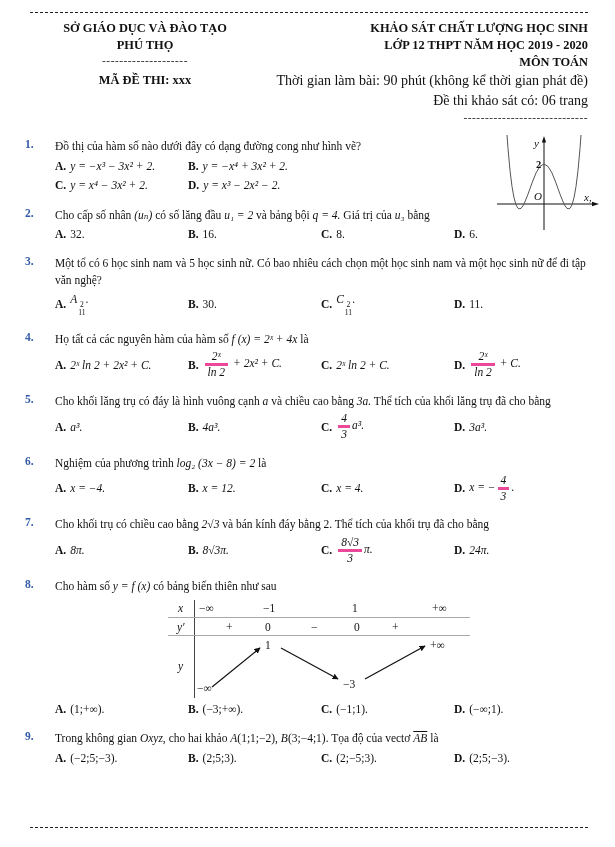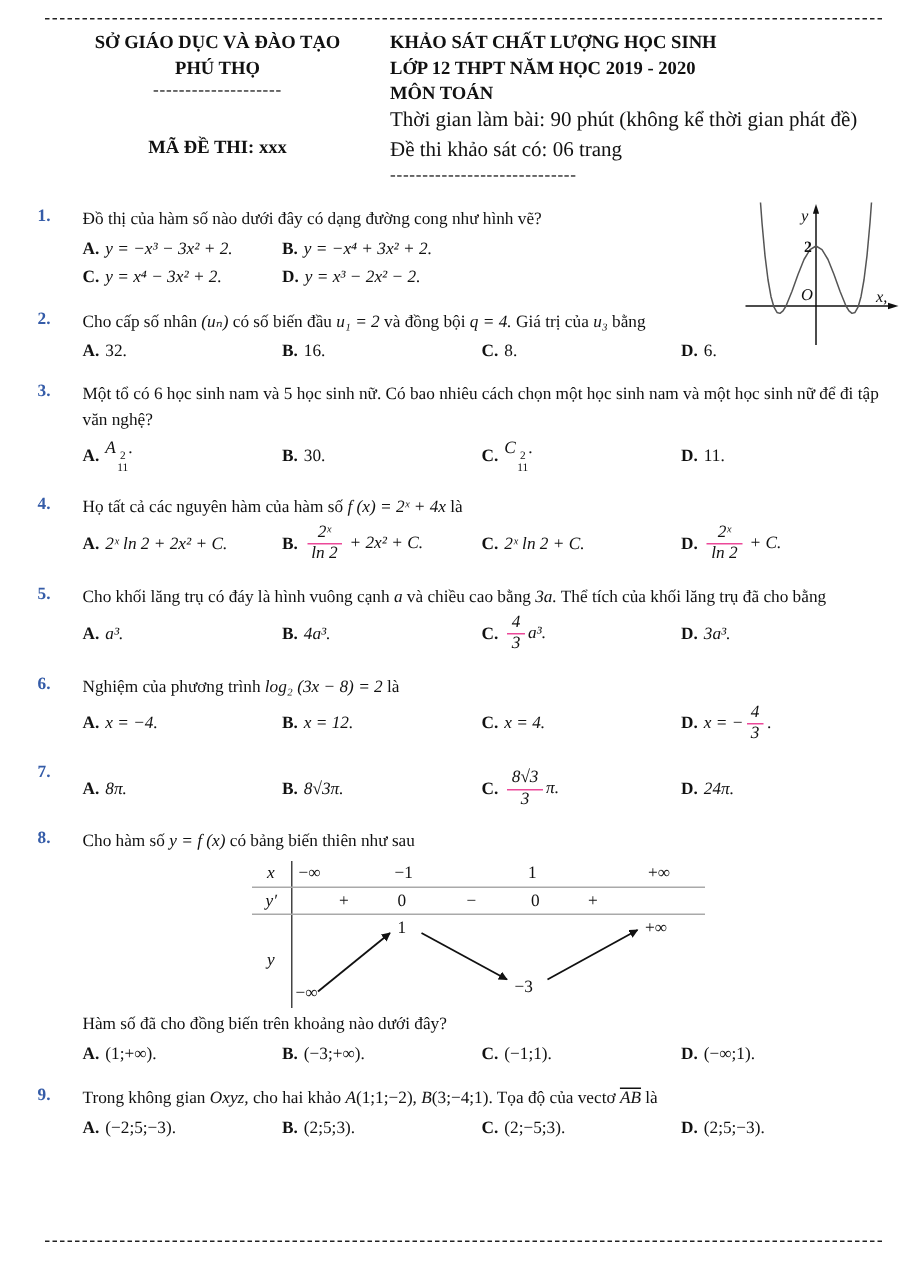--- a/index.html
+++ b/index.html
@@ -3,40 +3,40 @@
 <meta charset="utf-8">
 <style>
   html,body { margin:0; padding:0; background:#fff; }
   body { width:615px; height:847px; font-family:"Liberation Serif","DejaVu Serif",serif; color:#111; font-size:11.5px; }
   .page { position:relative; width:615px; height:847px; overflow:hidden; background:#fff; }
   .topline { position:absolute; top:12px; left:30px; right:27px; border-top:1.5px dashed #222; }
   .botline { position:absolute; top:827px; left:30px; right:27px; border-top:1.5px dashed #222; }
 
   .header { display:flex; margin:20px 27px 0 30px; }
   .h-left { width:230px; text-align:center; }
-  .h-right { flex:1; text-align:left; }
+  .h-right { flex:1; text-align:right; }
   .hb { font-weight:bold; font-size:12.4px; line-height:1.38; }
   .hn { font-size:14px; line-height:1.4; }
   .hdash { font-size:11.4px; line-height:1.2; letter-spacing:0.5px; }
-  .examcode { margin-top:22px; }
+  .examcode { margin-top:4px; }
 
   .qs { margin:14px 27px 0 25px; }
   .question { display:flex; margin-bottom:13px; }
   .qnum { width:30px; font-weight:bold; color:#355ca8; flex:none; }
   .qbody { flex:1; line-height:1.43; }
   .qtext { }
   .mit { font-style:italic;text-align:center; }
   .opts { display:flex; align-items:center; margin-top:3px; }
   .optrow { display:flex; margin-top:3px; }
   .opt { width:133px; display:flex; align-items:center; }
   .opt b { margin-right:4px; }
   .opt:last-child { width:auto; }
 
   .frac { display:inline-block; text-align:center; line-height:1.15; vertical-align:middle; margin:0 2px; }
-  .fnum { display:block; border-bottom:1px solid #ec4899; padding:0 3px; }
+  .fnum { display:block; border-bottom:3px solid #ec4899; padding:0 3px; }
   .fden { display:block; padding:0 3px;font-style:italic; }
   .frac, .vec { font-style:italic; }
   .vec { text-decoration:overline; }
   .supsub { display:inline-flex; flex-direction:column; font-size:7.6px; line-height:1.1; font-style:normal; vertical-align:-0.5em; margin-left:1px; }
 
   .graph { position:absolute; top:134px; right:13px; width:106px; height:102px; }
   .graph text { font-size:11px; font-style:italic; fill:#111; }
   .graph .tick { font-style:normal; font-weight:bold; font-size:10.5px; }
 
   .bbt { position:relative; width:302px; height:98px; margin:5px 0 3px 113px; }
@@ -106,21 +106,21 @@
               <b>D.</b>
               <span><span class="mit">y = x³ − 2x² − 2.</span></span>
             </div>
         </div>
       </div>
     </div>
 
     <div class="question">
       <div class="qnum">2.</div>
       <div class="qbody">
-        <div class="qtext"><span>Cho cấp số nhân </span><span class="mit">(uₙ)</span><span> có số biến đầu </span><span class="mit">u₁ = 2</span><span> và đồng bội </span><span class="mit">q = 4.</span><span> Giá trị của </span><span class="mit">u₃</span><span> bằng</span></div>
+        <div class="qtext"><span>Cho cấp số nhân </span><span class="mit">(uₙ)</span><span> có số lăng đầu </span><span class="mit">u₁ = 2</span><span> và bảng bội </span><span class="mit">q = 4.</span><span> Giá trị của </span><span class="mit">u₃</span><span> bằng</span></div>
         <div class="opts">
           <div class="opt">
               <b>A.</b>
               <span><span>32.</span></span>
             </div>
           <div class="opt">
               <b>B.</b>
               <span><span>16.</span></span>
             </div>
           <div class="opt">
@@ -237,20 +237,21 @@
               <b>D.</b>
               <span><span class="mit">x = −</span><span class="frac"><span class="fnum">4</span><span class="fden">3</span></span><span>.</span></span>
             </div>
         </div>
       </div>
     </div>
 
     <div class="question">
       <div class="qnum">7.</div>
       <div class="qbody">
+        <div class="qtext"><span>Cho khối trụ có chiều cao bằng </span><span class="mit">2√3</span><span> và bán kính đáy bằng 2. Thể tích của khối trụ đã cho bằng</span></div>
         <div class="opts">
           <div class="opt">
               <b>A.</b>
               <span><span class="mit">8π.</span></span>
             </div>
           <div class="opt">
               <b>B.</b>
               <span><span class="mit">8√3π.</span></span>
             </div>
           <div class="opt">
@@ -295,21 +296,20 @@
               <marker id="ah" markerWidth="7" markerHeight="6" refX="4.5" refY="2.5" orient="auto">
                 <path d="M0,0 L5,2.5 L0,5 Z" fill="#111"></path>
               </marker>
             </defs>
             <line x1="44" y1="87" x2="92" y2="48" stroke="#111" stroke-width="1.2" marker-end="url(#ah)"></line>
             <line x1="113" y1="48" x2="170" y2="79" stroke="#111" stroke-width="1.2" marker-end="url(#ah)"></line>
             <line x1="197" y1="79" x2="257" y2="46" stroke="#111" stroke-width="1.2" marker-end="url(#ah)"></line>
           </svg>
         </div>
 
-        <div class="qtext"><span>Hàm số đã cho đồng biến trên khoảng nào dưới đây?</span></div>
         <div class="opts">
           <div class="opt">
               <b>A.</b>
               <span><span>(1;+∞).</span></span>
             </div>
           <div class="opt">
               <b>B.</b>
               <span><span>(−3;+∞).</span></span>
             </div>
           <div class="opt">

